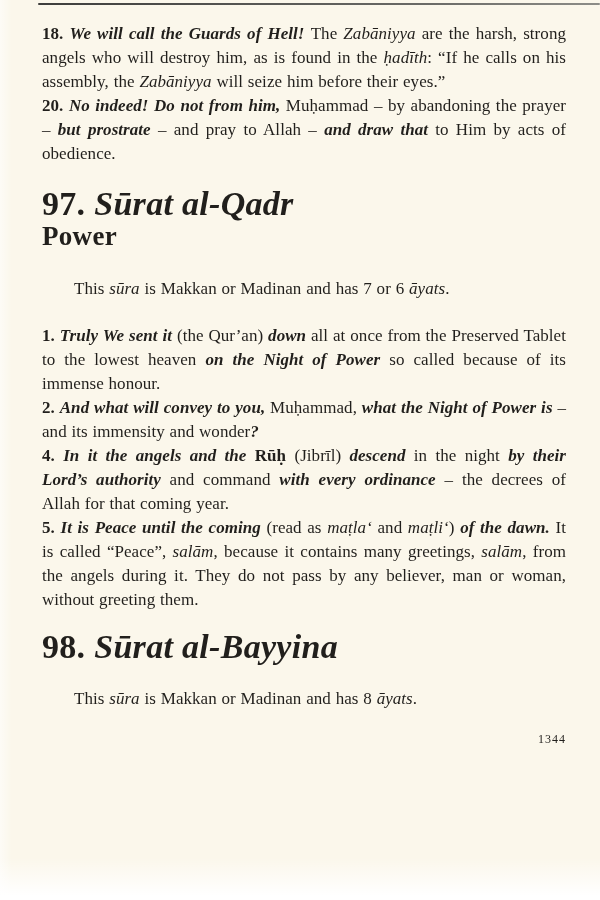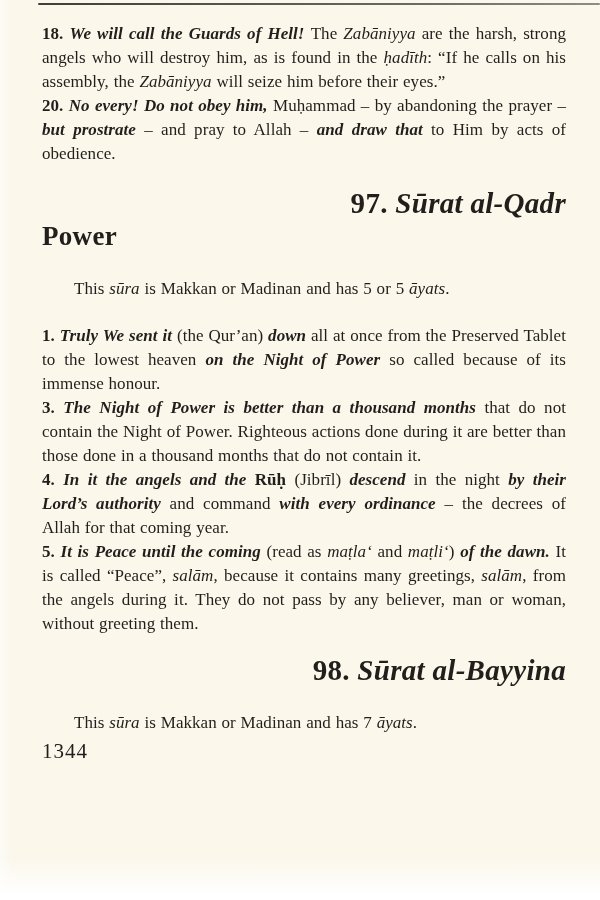--- a/index.html
+++ b/index.html
@@ -60,74 +60,74 @@
     word-spacing: 0.5px;
   }
   p.intro {
     margin-top: 25px;
     text-indent: 32px;
     text-align: left;
   }
   .verses { margin-top: 23px; }
   h1.sura-title {
     margin: 21px 0 0 0;
-    font-size: 29px;
+    font-size: 34px;
     line-height: 33px;
-    text-align: right;
+    text-align: left;
     font-weight: normal;
     letter-spacing: 0.3px;
   }
   h1.title-98 { margin-top: 18px; }
   h2.sura-subtitle {
     margin: 0;
     font-size: 27px;
     line-height: 32px;
     text-align: left;
     font-weight: bold;
     letter-spacing: 0.3px;
   }
   p.intro-98 { margin-top: 24px; }
   .page-number {
-    margin-top: 4px;
-    text-align: left;
-    font-size: 21px;
+    margin-top: 16px;
+    text-align: right;
+    font-size: 12px;
     line-height: 24px;
     letter-spacing: 1px;
   }
   
   .run-r  { font-style: normal;  font-weight: normal; }
   .run-i  { font-style: italic;  font-weight: normal; }
   .run-b  { font-style: normal;  font-weight: bold; }
   .run-bi { font-style: italic;  font-weight: bold; }
 </style>
 </head>
 <body>
 
 <div class="page">
   <div class="scan-line"></div>
 
   <div class="content">
 
     <p class="body"><span class="run-b">18. </span><span class="run-bi">We will call the Guards of Hell! </span><span class="run-r">The </span><span class="run-i">Zabāniyya</span><span class="run-r"> are the harsh, strong angels who will destroy him, as is found in the </span><span class="run-i">ḥadīth</span><span class="run-r">: “If he calls on his assembly, the </span><span class="run-i">Zabāniyya</span><span class="run-r"> will seize him before their eyes.”</span></p>
 
-    <p class="body"><span class="run-b">20. </span><span class="run-bi">No every! Do not obey him,</span><span class="run-r"> Muḥammad – by abandoning the prayer – </span><span class="run-bi">but prostrate</span><span class="run-r"> – and pray to Allah – </span><span class="run-bi">and draw that</span><span class="run-r"> to Him by acts of obedience.</span></p>
+    <p class="body"><span class="run-b">20. </span><span class="run-bi">No indeed! Do not from him,</span><span class="run-r"> Muḥammad – by abandoning the prayer – </span><span class="run-bi">but prostrate</span><span class="run-r"> – and pray to Allah – </span><span class="run-bi">and draw that</span><span class="run-r"> to Him by acts of obedience.</span></p>
 
     <h1 class="sura-title"><span class="run-b">97. </span><span class="run-bi">Sūrat al-Qadr</span></h1>
 
     <h2 class="sura-subtitle">Power</h2>
 
-    <p class="body intro"><span class="run-r">This </span><span class="run-i">sūra</span><span class="run-r"> is Makkan or Madinan and has 5 or 5 </span><span class="run-i">āyats</span><span class="run-r">.</span></p>
+    <p class="body intro"><span class="run-r">This </span><span class="run-i">sūra</span><span class="run-r"> is Makkan or Madinan and has 7 or 6 </span><span class="run-i">āyats</span><span class="run-r">.</span></p>
 
     <div class="verses">
       <p class="body"><span class="run-b">1. </span><span class="run-bi">Truly We sent it</span><span class="run-r"> (the Qur’an) </span><span class="run-bi">down</span><span class="run-r"> all at once from the Preserved Tablet to the lowest heaven </span><span class="run-bi">on the Night of Power</span><span class="run-r"> so called because of its immense honour.</span></p>
-      <p class="body"><span class="run-b">3. </span><span class="run-bi">The Night of Power is better than a thousand months</span><span class="run-r"> that do not contain the Night of Power. Righteous actions done during it are better than those done in a thousand months that do not contain it.</span></p>
+      <p class="body"><span class="run-b">2. </span><span class="run-bi">And what will convey to you,</span><span class="run-r"> Muḥammad, </span><span class="run-bi">what the Night of Power is</span><span class="run-r"> – and its immensity and wonder</span><span class="run-bi">?</span></p>
       <p class="body"><span class="run-b">4. </span><span class="run-bi">In it the angels and the </span><span class="run-b">Rūḥ</span><span class="run-r"> (Jibrīl) </span><span class="run-bi">descend</span><span class="run-r"> in the night </span><span class="run-bi">by their Lord’s authority</span><span class="run-r"> and command </span><span class="run-bi">with every ordinance</span><span class="run-r"> – the decrees of Allah for that coming year.</span></p>
       <p class="body"><span class="run-b">5. </span><span class="run-bi">It is Peace until the coming</span><span class="run-r"> (read as </span><span class="run-i">maṭlaʻ</span><span class="run-r"> and </span><span class="run-i">maṭliʻ</span><span class="run-r">) </span><span class="run-bi">of the dawn.</span><span class="run-r"> It is called “Peace”, </span><span class="run-i">salām</span><span class="run-r">, because it contains many greetings, </span><span class="run-i">salām</span><span class="run-r">, from the angels during it. They do not pass by any believer, man or woman, without greeting them.</span></p>
     </div>
 
     <h1 class="sura-title title-98"><span class="run-b">98. </span><span class="run-bi">Sūrat al-Bayyina</span></h1>
 
 
-    <p class="body intro intro-98"><span class="run-r">This </span><span class="run-i">sūra</span><span class="run-r"> is Makkan or Madinan and has 7 </span><span class="run-i">āyats</span><span class="run-r">.</span></p>
+    <p class="body intro intro-98"><span class="run-r">This </span><span class="run-i">sūra</span><span class="run-r"> is Makkan or Madinan and has 8 </span><span class="run-i">āyats</span><span class="run-r">.</span></p>
 
     <div class="page-number">1344</div>
   </div>
 </div>
 
 </body></html>

